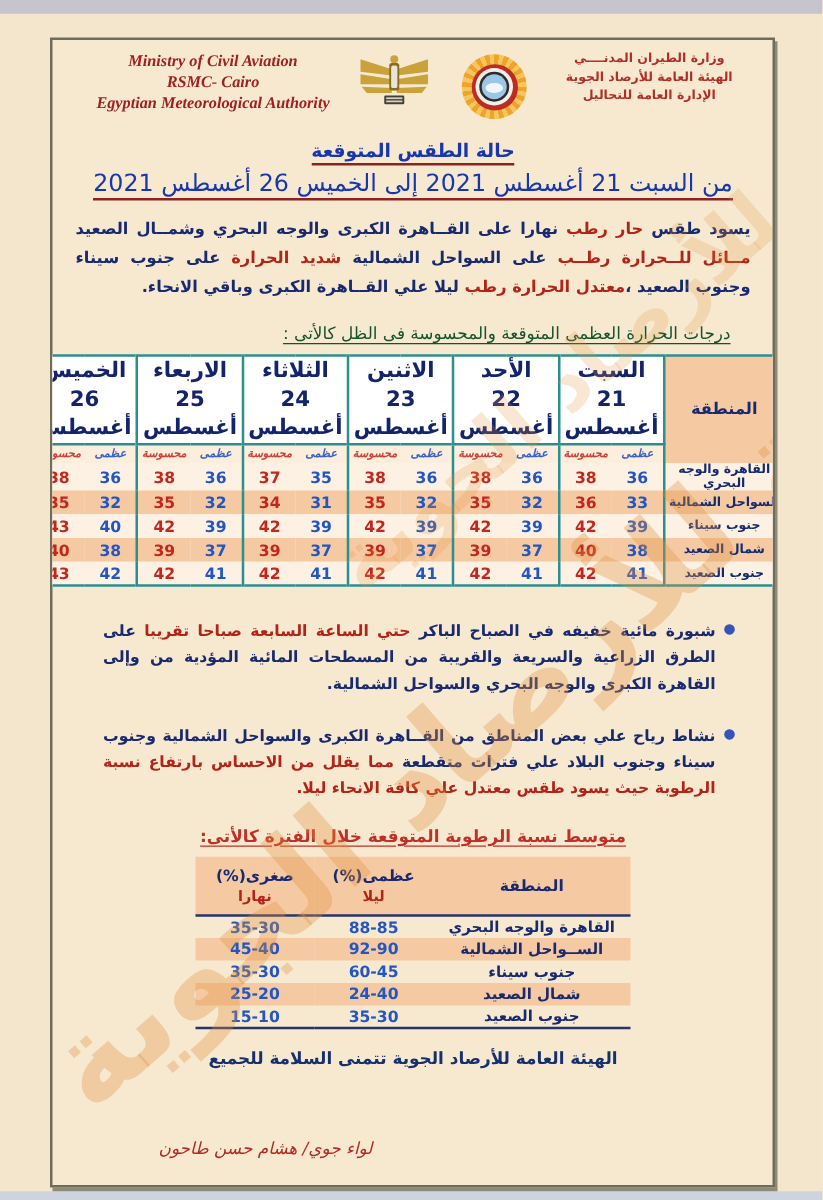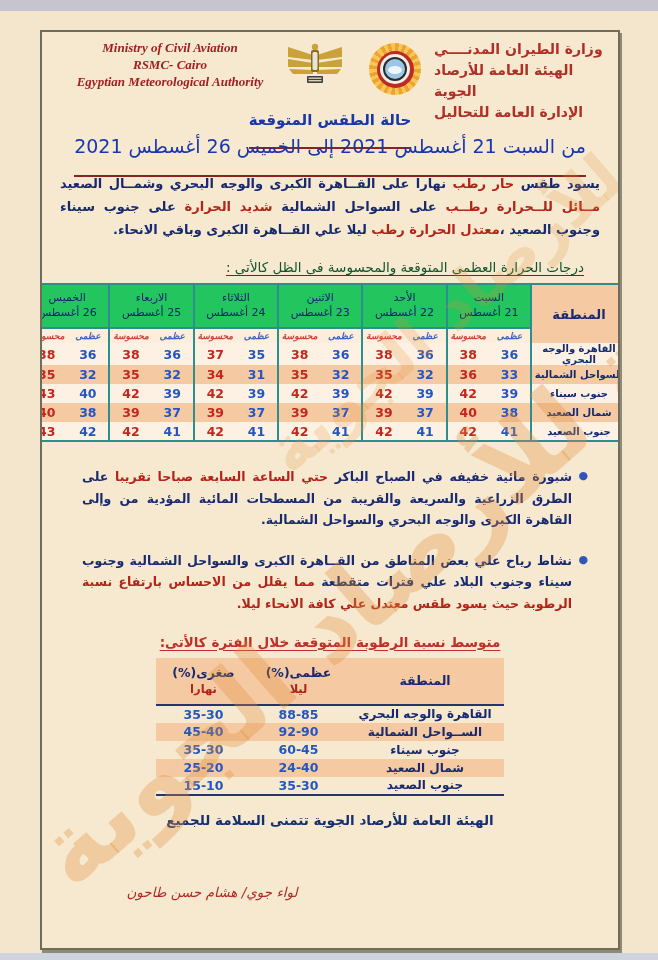--- a/index.html
+++ b/index.html
@@ -30,27 +30,27 @@
        font-family:"Liberation Serif", serif;font-size:13px;line-height:1.32;}
   .emblems{flex:1;display:flex;justify-content:space-around;align-items:flex-start;padding-top:2px;}
   .sun{width:52px;height:52px;border-radius:50%;
        background:repeating-conic-gradient(#eda429 0deg 9deg,#f6c55f 9deg 18deg);
        display:flex;align-items:center;justify-content:center;margin-top:2px;}
   .sun-r1{width:37px;height:37px;border-radius:50%;background:#bd2c24;display:flex;align-items:center;justify-content:center;}
   .sun-r2{width:30px;height:30px;border-radius:50%;background:#f2efe6;display:flex;align-items:center;justify-content:center;}
   .sun-r3{width:24px;height:24px;border-radius:50%;background:#2b2b2b;display:flex;align-items:center;justify-content:center;}
   .sun-core{width:20px;height:20px;border-radius:50%;background:#9cc6e6;position:relative;overflow:hidden;}
   .sun-core:after{content:"";position:absolute;left:3px;top:7px;width:14px;height:8px;border-radius:50%;background:#eef6fc;}
-  .arb{width:170px;text-align:left;color:#b03028;font-weight:bold;font-size:14px;line-height:1.5;direction:rtl;}
+  .arb{width:170px;text-align:center;color:#b03028;font-weight:bold;font-size:10px;line-height:1.5;direction:rtl;}
 
   .title{
     text-align:center;margin-top:6px;color:#1837ad;font-weight:bold;font-size:15px;
   }
   .title span, .date-range span{
-    border-bottom:2px solid #8b2420;padding-bottom:18px;
+    border-bottom:2px solid #8b2420;padding-bottom:1px;
   }
   .date-range{
     text-align:center;margin-top:6px;color:#1837ad;font-weight:normal;font-size:19px;
   }
 
   .intro{
     margin:16px 18px 0 18px;color:#18296f;font-weight:bold;font-size:13px;
     line-height:1.75;text-align:justify;
   }
   .seg-red{color:#b22318;margin-top:44px;}
@@ -61,21 +61,21 @@
     text-decoration:underline;text-underline-offset:3px;
   }
 
   table{border-collapse:collapse;}
   .temp-table{
     width:604px;margin-top:8px;margin-right:-10px;
     border:2px solid #2d8e8e;table-layout:fixed;background:#fdf1e3;
   }
   .temp-table th,.temp-table td{padding:0;text-align:center;vertical-align:middle;}
   .th-region{width:94px;background:#f5c9a2;color:#18296f;font-size:13px;font-weight:bold;}
-  .th-day{background:#22c55e;color:#14246a;font-size:11px;font-weight:normal;line-height:1.35;
+  .th-day{background:#ffffff;color:#14246a;font-size:17px;font-weight:bold;line-height:1.35;
           border-bottom:2px solid #2d8e8e;height:42px;}
   .sep{border-right:2px solid #2d8e8e;}
   .th-sub{font-size:9px;font-weight:bold;font-style:italic;height:14px;background:#fbeedd;}
   .th-max-lbl{color:#3a63c4;}
   .th-felt-lbl{color:#cc4438;}
   .temp-table tbody tr{height:19px;}
   .temp-table tbody tr:nth-child(odd){background:#fdf1e3;}
   .temp-table tbody tr:nth-child(even){background:#f5c9a2;}
   .c-region{color:#122a70;font-size:10px;font-weight:bold;}
   .c-max{color:#2356c0;font-size:12.5px;font-weight:bold;}

